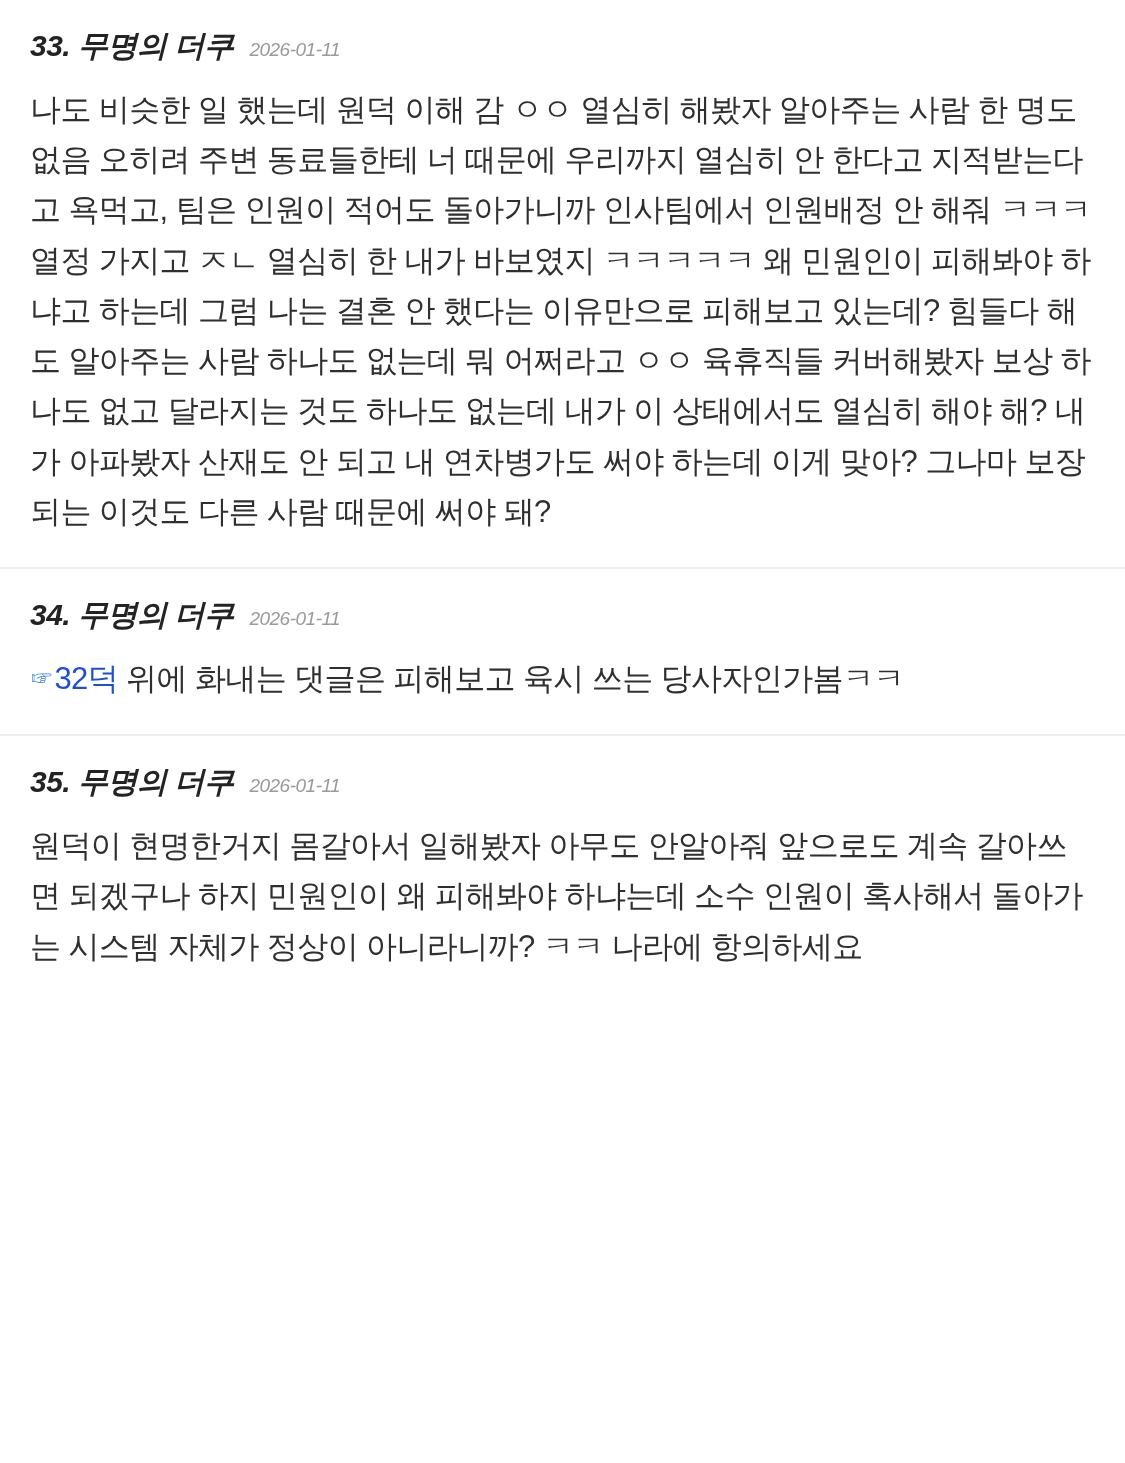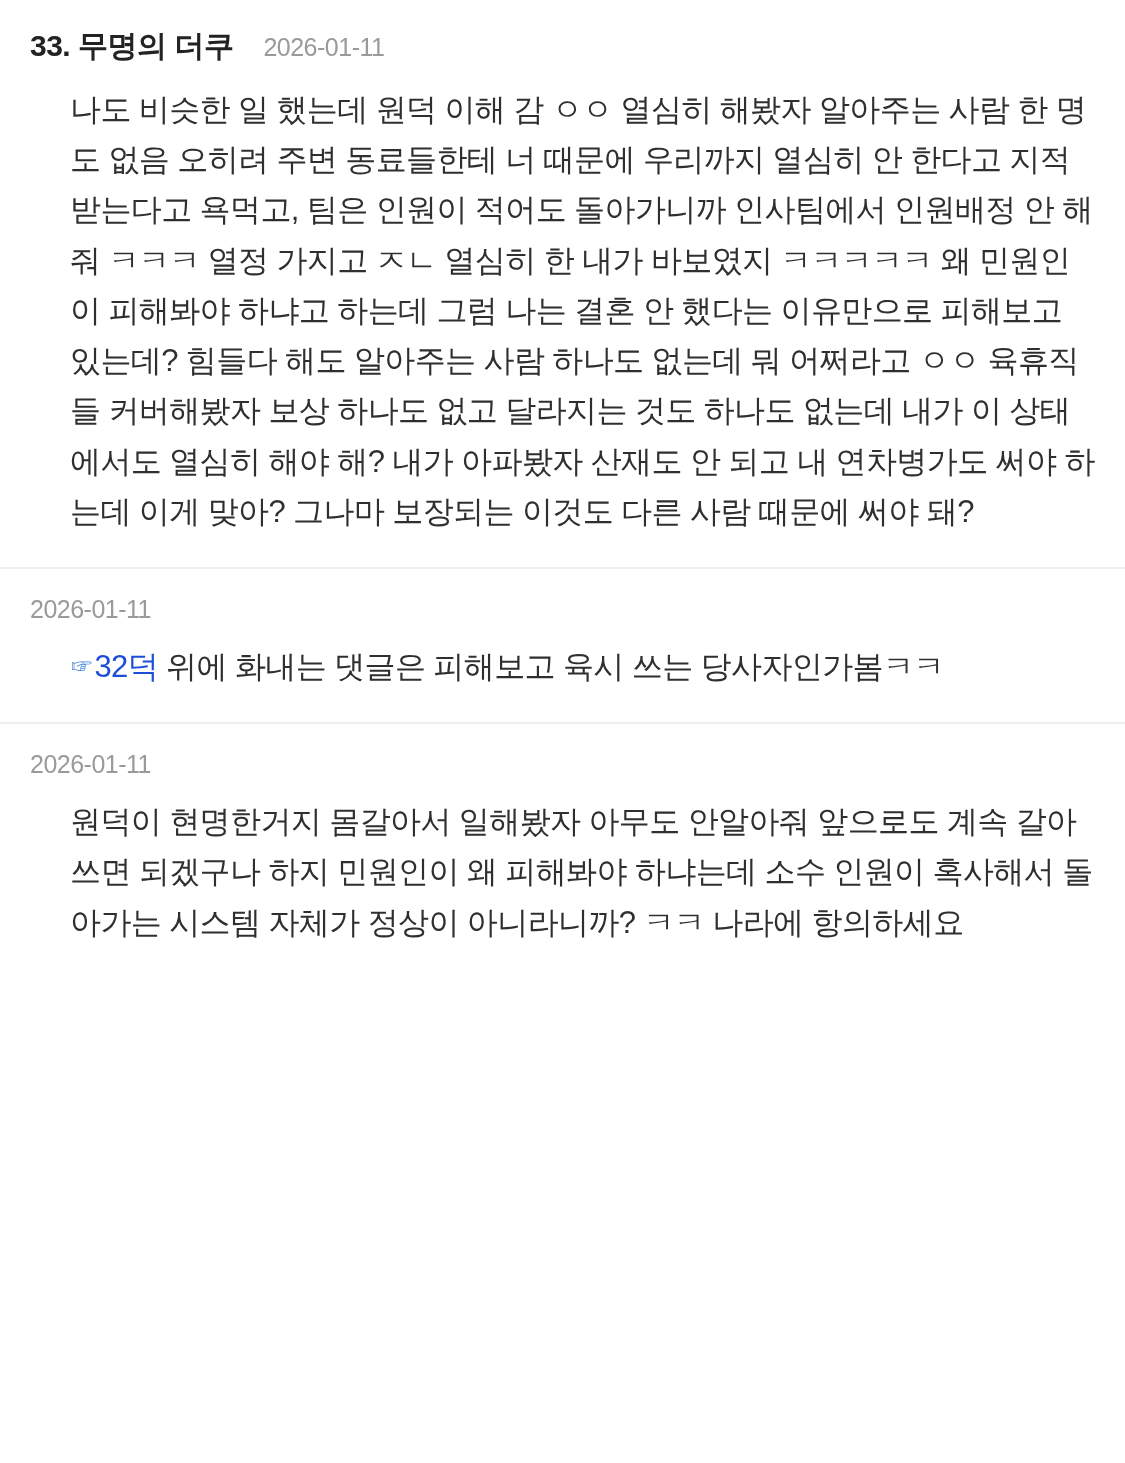--- a/index.html
+++ b/index.html
@@ -23,43 +23,43 @@
   .comment {
     padding: 26px 30px 30px 30px;
     box-sizing: border-box;
   }
   .comment + .comment {
     border-top: 2px solid #eeeeee;
   }
   .c-head {
     display: flex;
     align-items: baseline;
-    gap: 30px;
+    gap: 16px;
     margin-bottom: 18px;
+    font-style: italic;
   }
   .c-author {
     font-size: 30px;
     font-weight: bold;
     color: #232323;
     letter-spacing: -0.5px;
     white-space: nowrap;
   }
   .c-date {
-    font-size: 25px;
+    font-size: 19px;
     color: #9a9a9a;
     letter-spacing: -0.5px;
     white-space: nowrap;
   }
   .c-body {
     font-size: 31px;
     line-height: 1.62;
     color: #2f2f2f;
     letter-spacing: -0.6px;
     word-break: break-all;
-    margin-left: 40px;
   }
   .reply-link {
     color: #1d4ed8;
     text-decoration: none;
     cursor: pointer;
   }
   .reply-arrow {
     color: #3a7fd5;
     font-size: 24px;
     vertical-align: 2px;
@@ -76,29 +76,31 @@
       <span class="c-author"><span>33.</span> <span>무명의 더쿠</span></span>
       <span class="c-date">2026-01-11</span>
     </div>
     <div class="c-body">
       <span>나도 비슷한 일 했는데 원덕 이해 감 ㅇㅇ 열심히 해봤자 알아주는 사람 한 명도 없음 오히려 주변 동료들한테 너 때문에 우리까지 열심히 안 한다고 지적받는다고 욕먹고, 팀은 인원이 적어도 돌아가니까 인사팀에서 인원배정 안 해줘 ㅋㅋㅋ 열정 가지고 ㅈㄴ 열심히 한 내가 바보였지 ㅋㅋㅋㅋㅋ 왜 민원인이 피해봐야 하냐고 하는데 그럼 나는 결혼 안 했다는 이유만으로 피해보고 있는데? 힘들다 해도 알아주는 사람 하나도 없는데 뭐 어쩌라고 ㅇㅇ 육휴직들 커버해봤자 보상 하나도 없고 달라지는 것도 하나도 없는데 내가 이 상태에서도 열심히 해야 해? 내가 아파봤자 산재도 안 되고 내 연차병가도 써야 하는데 이게 맞아? 그나마 보장되는 이것도 다른 사람 때문에 써야 돼?</span>
     </div>
   </div>
 
   <div class="comment">
     <div class="c-head">
+      <span class="c-author"><span>34.</span> <span>무명의 더쿠</span></span>
       <span class="c-date">2026-01-11</span>
     </div>
     <div class="c-body">
       <span class="reply-arrow">☞</span><a class="reply-link" href="#">32덕</a><span> 위에 화내는 댓글은 피해보고 육시 쓰는 당사자인가봄ㅋㅋ</span>
     </div>
   </div>
 
   <div class="comment">
     <div class="c-head">
+      <span class="c-author"><span>35.</span> <span>무명의 더쿠</span></span>
       <span class="c-date">2026-01-11</span>
     </div>
     <div class="c-body">
       <span>원덕이 현명한거지 몸갈아서 일해봤자 아무도 안알아줘 앞으로도 계속 갈아쓰면 되겠구나 하지 민원인이 왜 피해봐야 하냐는데 소수 인원이 혹사해서 돌아가는 시스템 자체가 정상이 아니라니까? ㅋㅋ 나라에 항의하세요</span>
     </div>
   </div>
 
 </div>
 
 </body></html>

